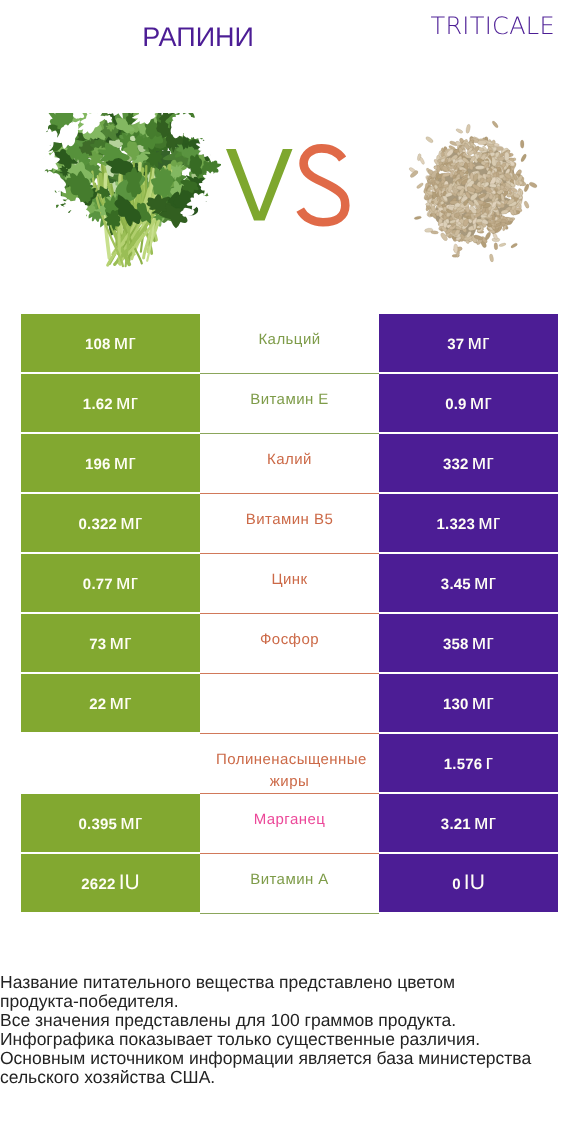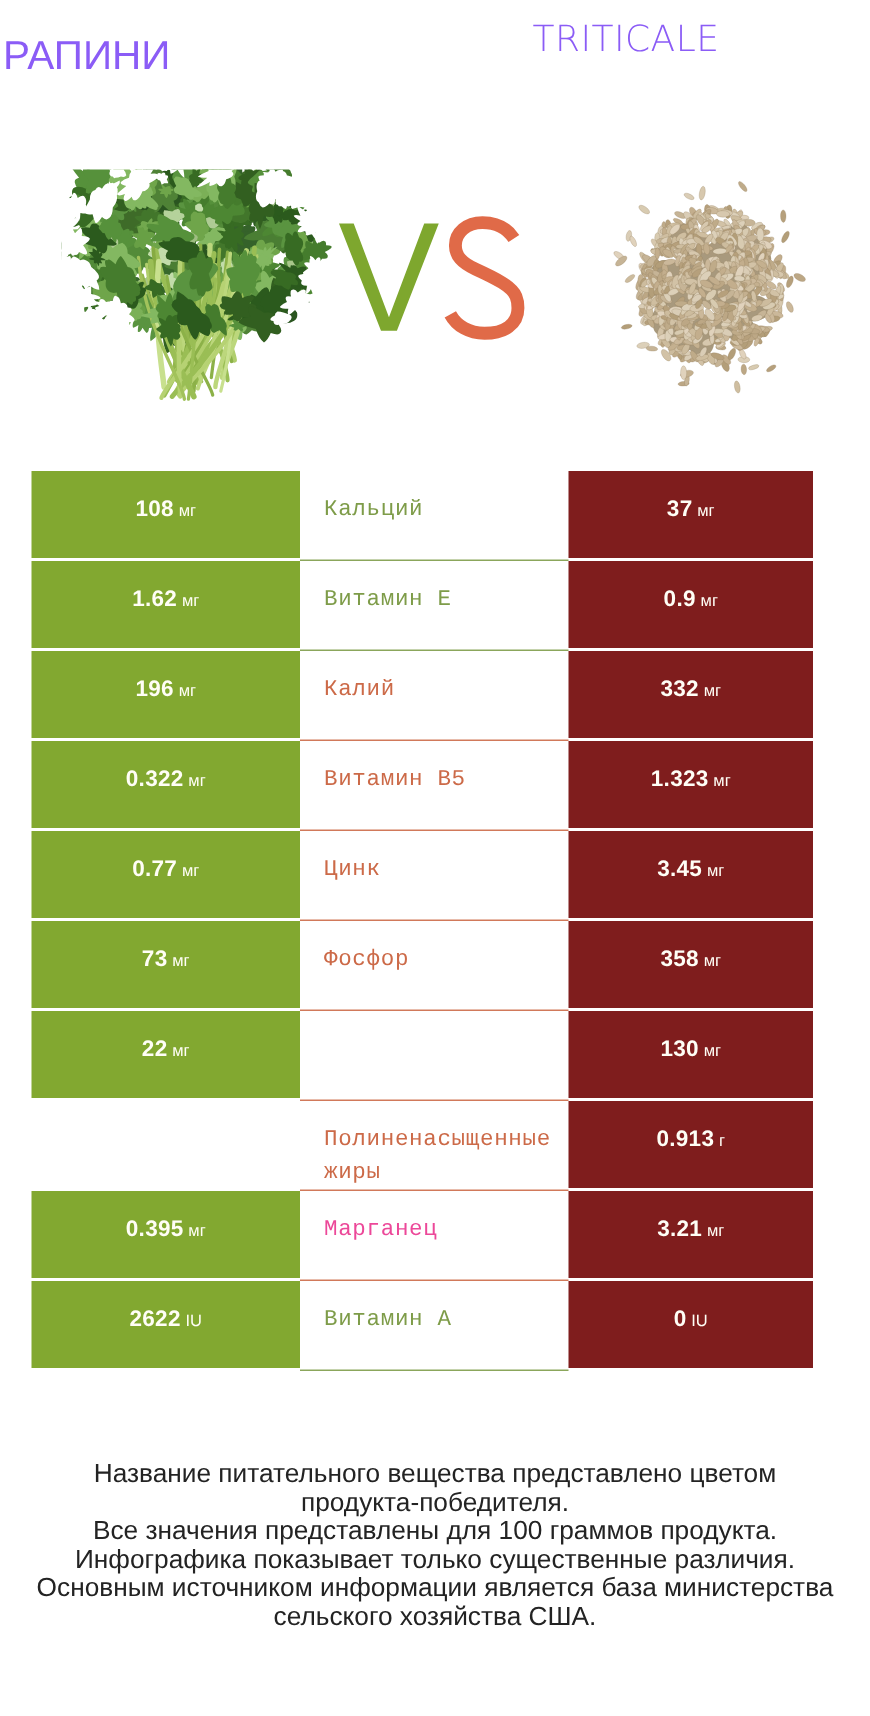--- a/index.html
+++ b/index.html
@@ -1,33 +1,33 @@
 <!DOCTYPE html>
 <html><head>
 <meta charset="utf-8">
 <style>
   html,body{margin:0;padding:0;}
   body{width:580px;height:1144px;background:#ffffff;font-family:"Liberation Sans",sans-serif;overflow:hidden;-webkit-font-smoothing:antialiased;text-rendering:geometricPrecision;}
   .page{position:relative;width:580px;height:1144px;background:#fff;}
-  .title{position:absolute;color:#8b5cf6;text-align:left;white-space:nowrap;}
+  .title{position:absolute;color:#4c1d95;text-align:right;white-space:nowrap;}
   #t-left{left:2px;width:252px;top:22px;font-size:27px;}
   #t-right{left:355px;width:200px;top:12px;font-size:24px;font-family:"DejaVu Sans",sans-serif;font-weight:200;letter-spacing:0.3px;}
   .vs{position:absolute;}
   .hero{position:absolute;}
   .table{position:absolute;left:21px;top:314px;width:537px;}
   .row{position:relative;height:60px;}
   .cell{position:absolute;top:0;height:58px;box-sizing:border-box;}
   .left{left:0;width:179px;background:#82A830;}
-  .right{left:358px;width:163px;background:#7f1d1d;}
+  .right{left:358px;width:179px;background:#4c1d95;}
   .mid{left:179px;width:179px;background:#fff;overflow:hidden;}
   .val{color:#fffef6;font-size:15px;font-weight:bold;text-align:center;width:100%;position:absolute;top:17px;letter-spacing:0.2px;}
-  .val .u{font-size:11px;font-weight:normal;letter-spacing:0;margin-left:-1.2px;}
-  .name{font-family:Liberation Mono, monospace;font-size:15px;letter-spacing:0.45px;text-align:left;width:147px;left:16px;position:absolute;top:15px;line-height:22px;}
+  .val .u{font-size:21px;font-weight:normal;letter-spacing:0;margin-left:-1.2px;}
+  .name{font-family:Liberation Sans, sans-serif;font-size:15px;letter-spacing:0.45px;text-align:center;width:147px;left:16px;position:absolute;top:15px;line-height:22px;}
   .sep{position:absolute;left:179px;width:179px;height:1px;top:59px;opacity:0.9;}
-  .footer{position:absolute;left:0;top:973px;width:580px;text-align:center;font-size:17.5px;color:#232323;line-height:18.9px;}
+  .footer{position:absolute;left:0;top:973px;width:580px;text-align:left;font-size:17.5px;color:#232323;line-height:18.9px;}
 </style>
 </head>
 <body>
 
 <div class="page">
   <div class="title" id="t-left">РАПИНИ</div>
   <div class="title" id="t-right">TRITICALE</div>
   <svg class="hero" id="hero-left" width="180" height="156" viewBox="0 0 200 173" style="left:41px;top:113px;">
       <g>
         <path d="M68 82Q71 81 76 81Q75 78 77 78Q78 76 80 78Q82 75 84 76Q86 76 87 79Q90 78 90 81Q91 82 90 84Q95 87 96 89Q94 90 89 90Q89 94 88 95Q87 96 83 92Q81 96 79 97Q78 96 78 91Q74 92 73 90Q71 89 73 87Q68 84 68 82Z" fill="#38682B"></path>
@@ -1147,21 +1147,21 @@
         <div class="cell right">
           <div class="val"><span>130</span> <span class="u">мг</span></div>
         </div>
         <div class="sep" style="background:#CC6A48"></div>
       </div>
       <div class="row">
         <div class="cell mid">
           <div class="name" style="color:#CC6A48">Полиненасыщенные жиры</div>
         </div>
         <div class="cell right">
-          <div class="val"><span>0.913</span> <span class="u">г</span></div>
+          <div class="val"><span>1.576</span> <span class="u">г</span></div>
         </div>
         <div class="sep" style="background:#CC6A48"></div>
       </div>
       <div class="row">
         <div class="cell left">
           <div class="val"><span>0.395</span> <span class="u">мг</span></div>
         </div>
         <div class="cell mid">
           <div class="name" style="color:#ec4899">Марганец</div>
         </div>

